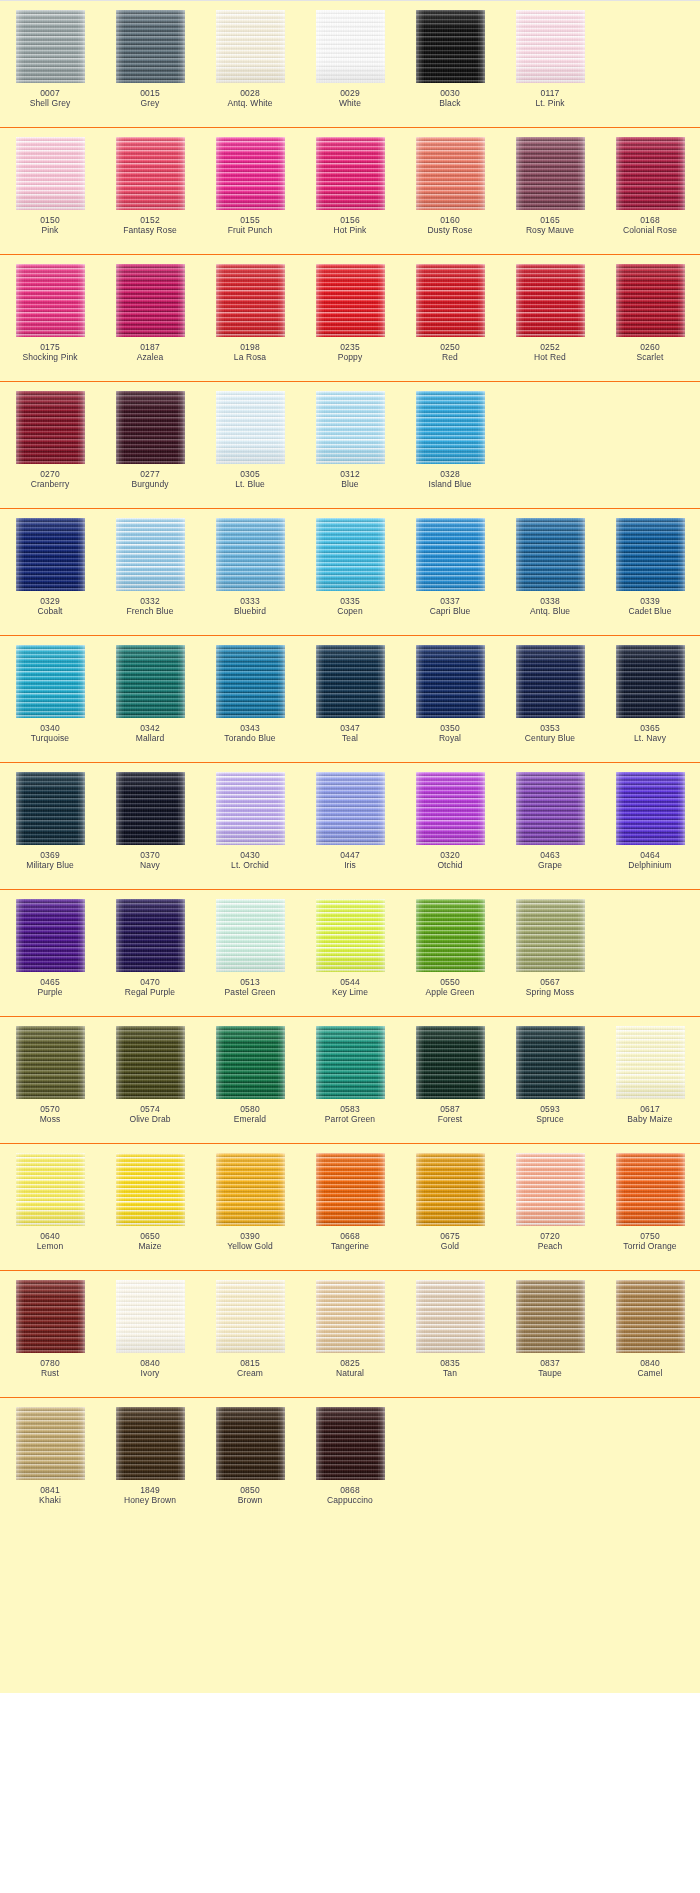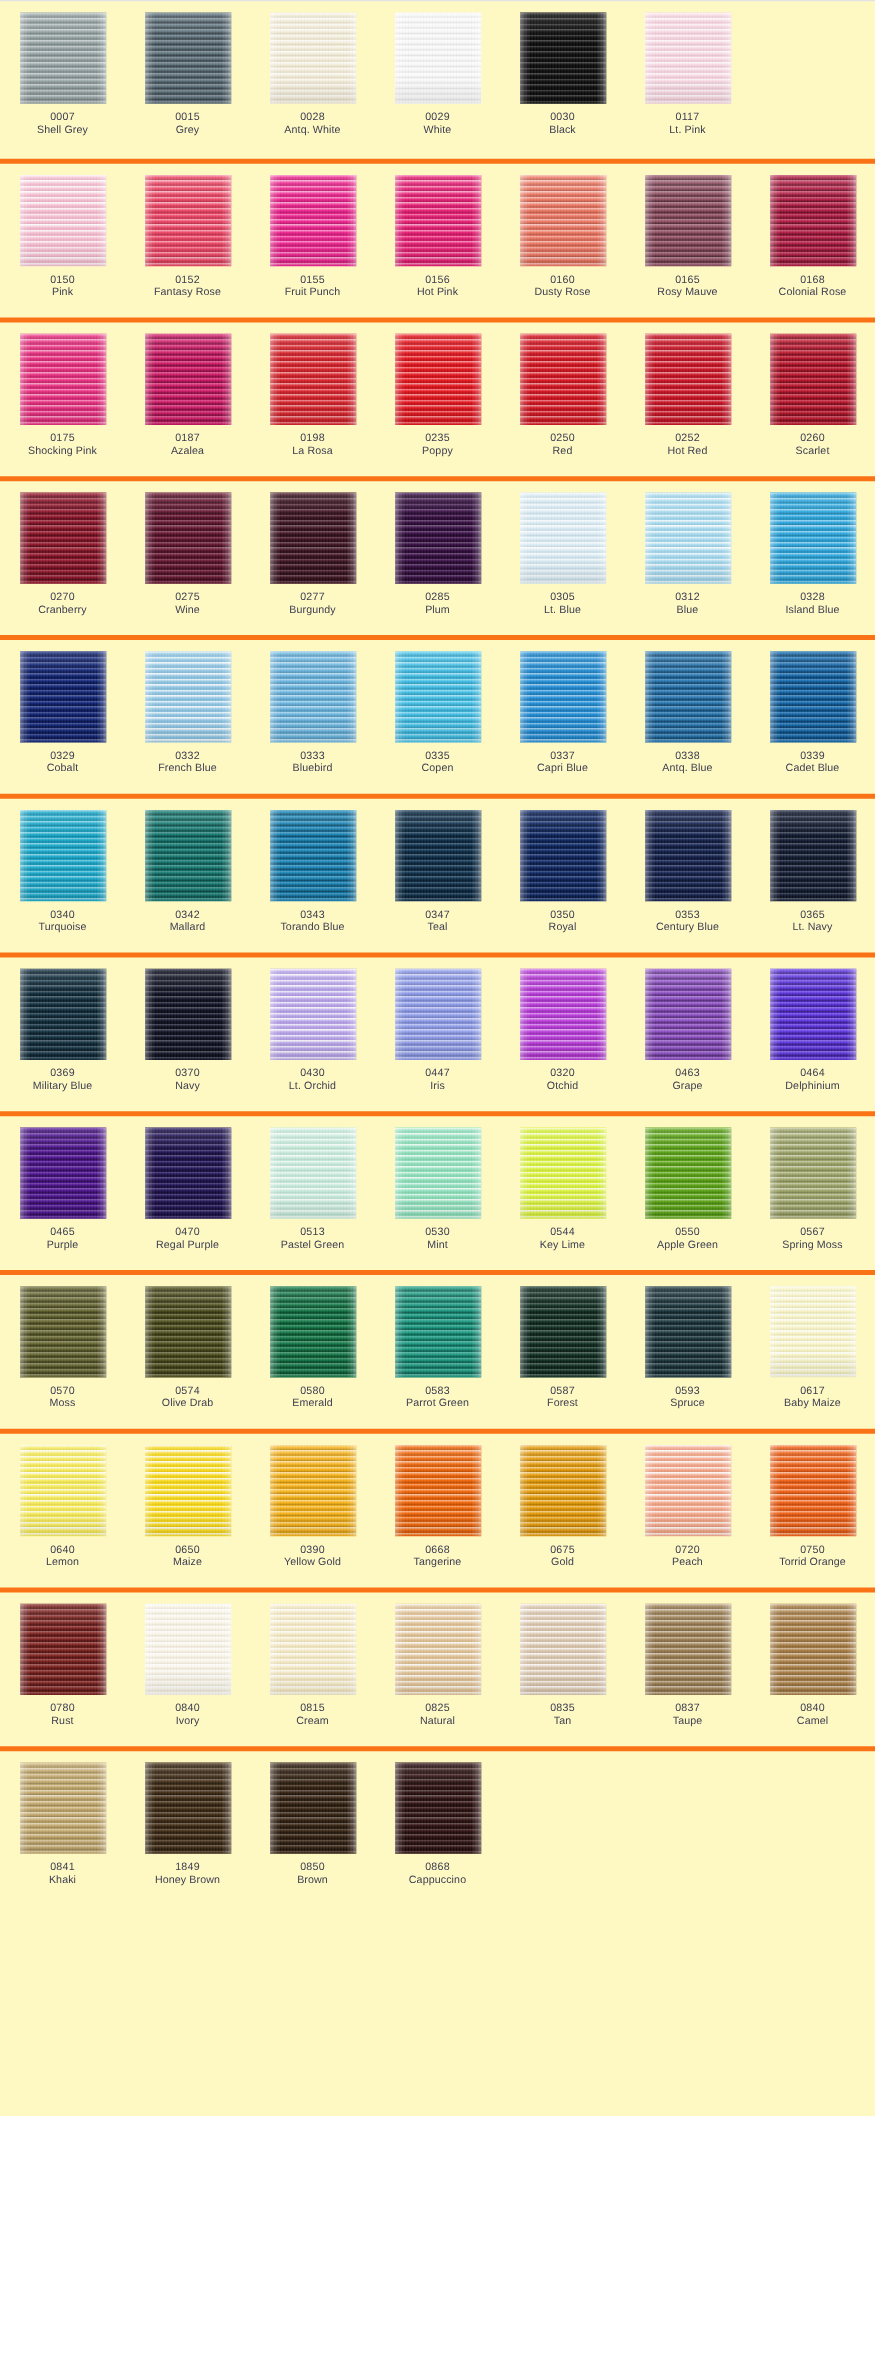--- a/index.html
+++ b/index.html
@@ -22,21 +22,21 @@
     margin: 0;
   }
   .swatch-row {
     position: relative;
     width: 700px;
     height: 127px;
     display: flex;
     flex-direction: row;
     align-items: flex-start;
     justify-content: flex-start;
-    border-top: 4px solid #f97316;
+    border-top: 1px solid #f97316;
     padding-top: 9px;
   }
   .swatch-row.first { border-top: 1px solid #e3e3e5; }
   .swatch-cell {
     width: 100px;
     flex: 0 0 100px;
     display: flex;
     flex-direction: column;
     align-items: center;
   }
@@ -445,62 +445,34 @@
               <div class="sheen"></div>
             </div>
           </div>
           <div class="labels">
             <span class="code">0270</span>
             <span class="cname">Cranberry</span>
           </div>
         </div>
         <div class="swatch-cell">
           <div class="chip-wrap">
-            <div class="chip" style="background: rgb(99, 17, 44);">
-              <div class="ribs dark"></div>
-              <div class="weft"></div>
-              <div class="edge"></div>
-              <div class="sheen"></div>
-            </div>
-          </div>
-          <div class="labels">
-            <span class="code">0275</span>
-            <span class="cname">Wine</span>
-          </div>
-        </div>
-        <div class="swatch-cell">
-          <div class="chip-wrap">
             <div class="chip" style="background: rgb(61, 16, 32);">
               <div class="ribs dark"></div>
               <div class="weft"></div>
               <div class="edge"></div>
               <div class="sheen"></div>
             </div>
           </div>
           <div class="labels">
             <span class="code">0277</span>
             <span class="cname">Burgundy</span>
           </div>
         </div>
         <div class="swatch-cell">
           <div class="chip-wrap">
-            <div class="chip" style="background: rgb(52, 10, 65);">
-              <div class="ribs dark"></div>
-              <div class="weft"></div>
-              <div class="edge"></div>
-              <div class="sheen"></div>
-            </div>
-          </div>
-          <div class="labels">
-            <span class="code">0285</span>
-            <span class="cname">Plum</span>
-          </div>
-        </div>
-        <div class="swatch-cell">
-          <div class="chip-wrap">
             <div class="chip" style="background: rgb(219, 238, 247);">
               <div class="ribs pale"></div>
               <div class="weft"></div>
               <div class="edge"></div>
               <div class="sheen"></div>
             </div>
           </div>
           <div class="labels">
             <span class="code">0305</span>
             <span class="cname">Lt. Blue</span>
@@ -869,34 +841,20 @@
             <div class="chip" style="background: rgb(201, 238, 222);">
               <div class="ribs pale"></div>
               <div class="weft"></div>
               <div class="edge"></div>
               <div class="sheen"></div>
             </div>
           </div>
           <div class="labels">
             <span class="code">0513</span>
             <span class="cname">Pastel Green</span>
-          </div>
-        </div>
-        <div class="swatch-cell">
-          <div class="chip-wrap">
-            <div class="chip" style="background: rgb(143, 227, 189);">
-              <div class="ribs pale"></div>
-              <div class="weft"></div>
-              <div class="edge"></div>
-              <div class="sheen"></div>
-            </div>
-          </div>
-          <div class="labels">
-            <span class="code">0530</span>
-            <span class="cname">Mint</span>
           </div>
         </div>
         <div class="swatch-cell">
           <div class="chip-wrap">
             <div class="chip" style="background: rgb(220, 245, 60);">
               <div class="ribs pale"></div>
               <div class="weft"></div>
               <div class="edge"></div>
               <div class="sheen"></div>
             </div>

